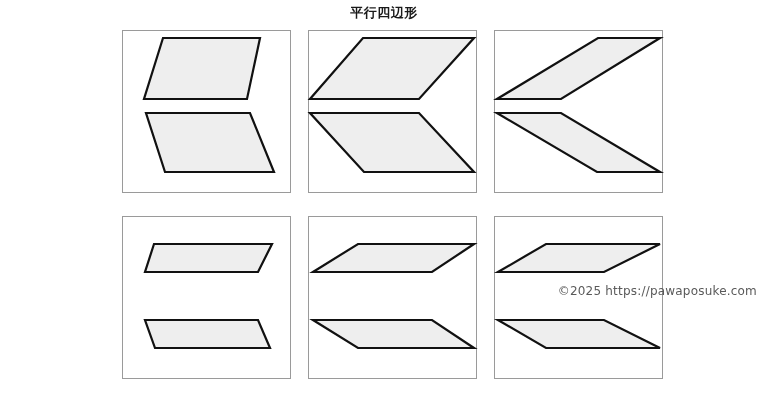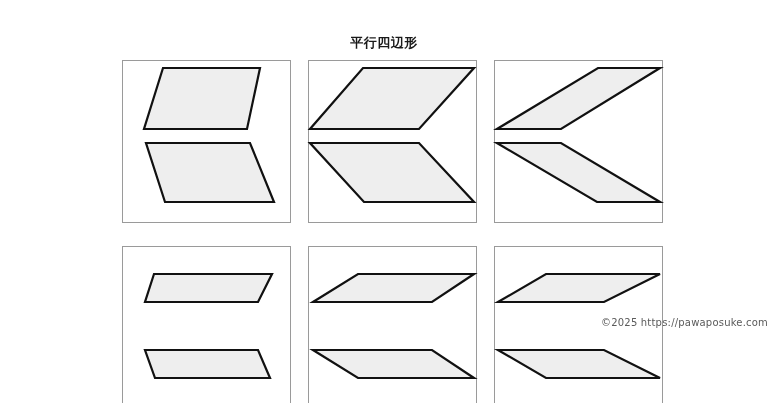--- a/index.html
+++ b/index.html
@@ -12,39 +12,38 @@
     background: #ffffff;
     font-family: "DejaVu Sans", "Liberation Sans", sans-serif;
     position: relative;
     overflow: hidden;
   }
   #worksheet {
     position: absolute;
     inset: 0;
     width: 768px;
     height: 303px;
-    margin-top: 30px;
   }
   .title {
     position: absolute;
     left: 0;
     top: 4px;
     width: 768px;
     text-align: center;
     font-size: 13px;
     font-weight: bold;
     color: #1a1a1a;
     letter-spacing: 0.5px;
     line-height: 18px;
   }
   .footer {
     position: absolute;
-    right: 0;
+    right: 11px;
     bottom: 5px;
-    font-size: 10px;
+    font-size: 12px;
     color: #5a5a5a;
     letter-spacing: 0.2px;
   }
   svg.board {
     position: absolute;
     left: 0;
     top: 0;
     width: 768px;
     height: 403px;
     display: block;

